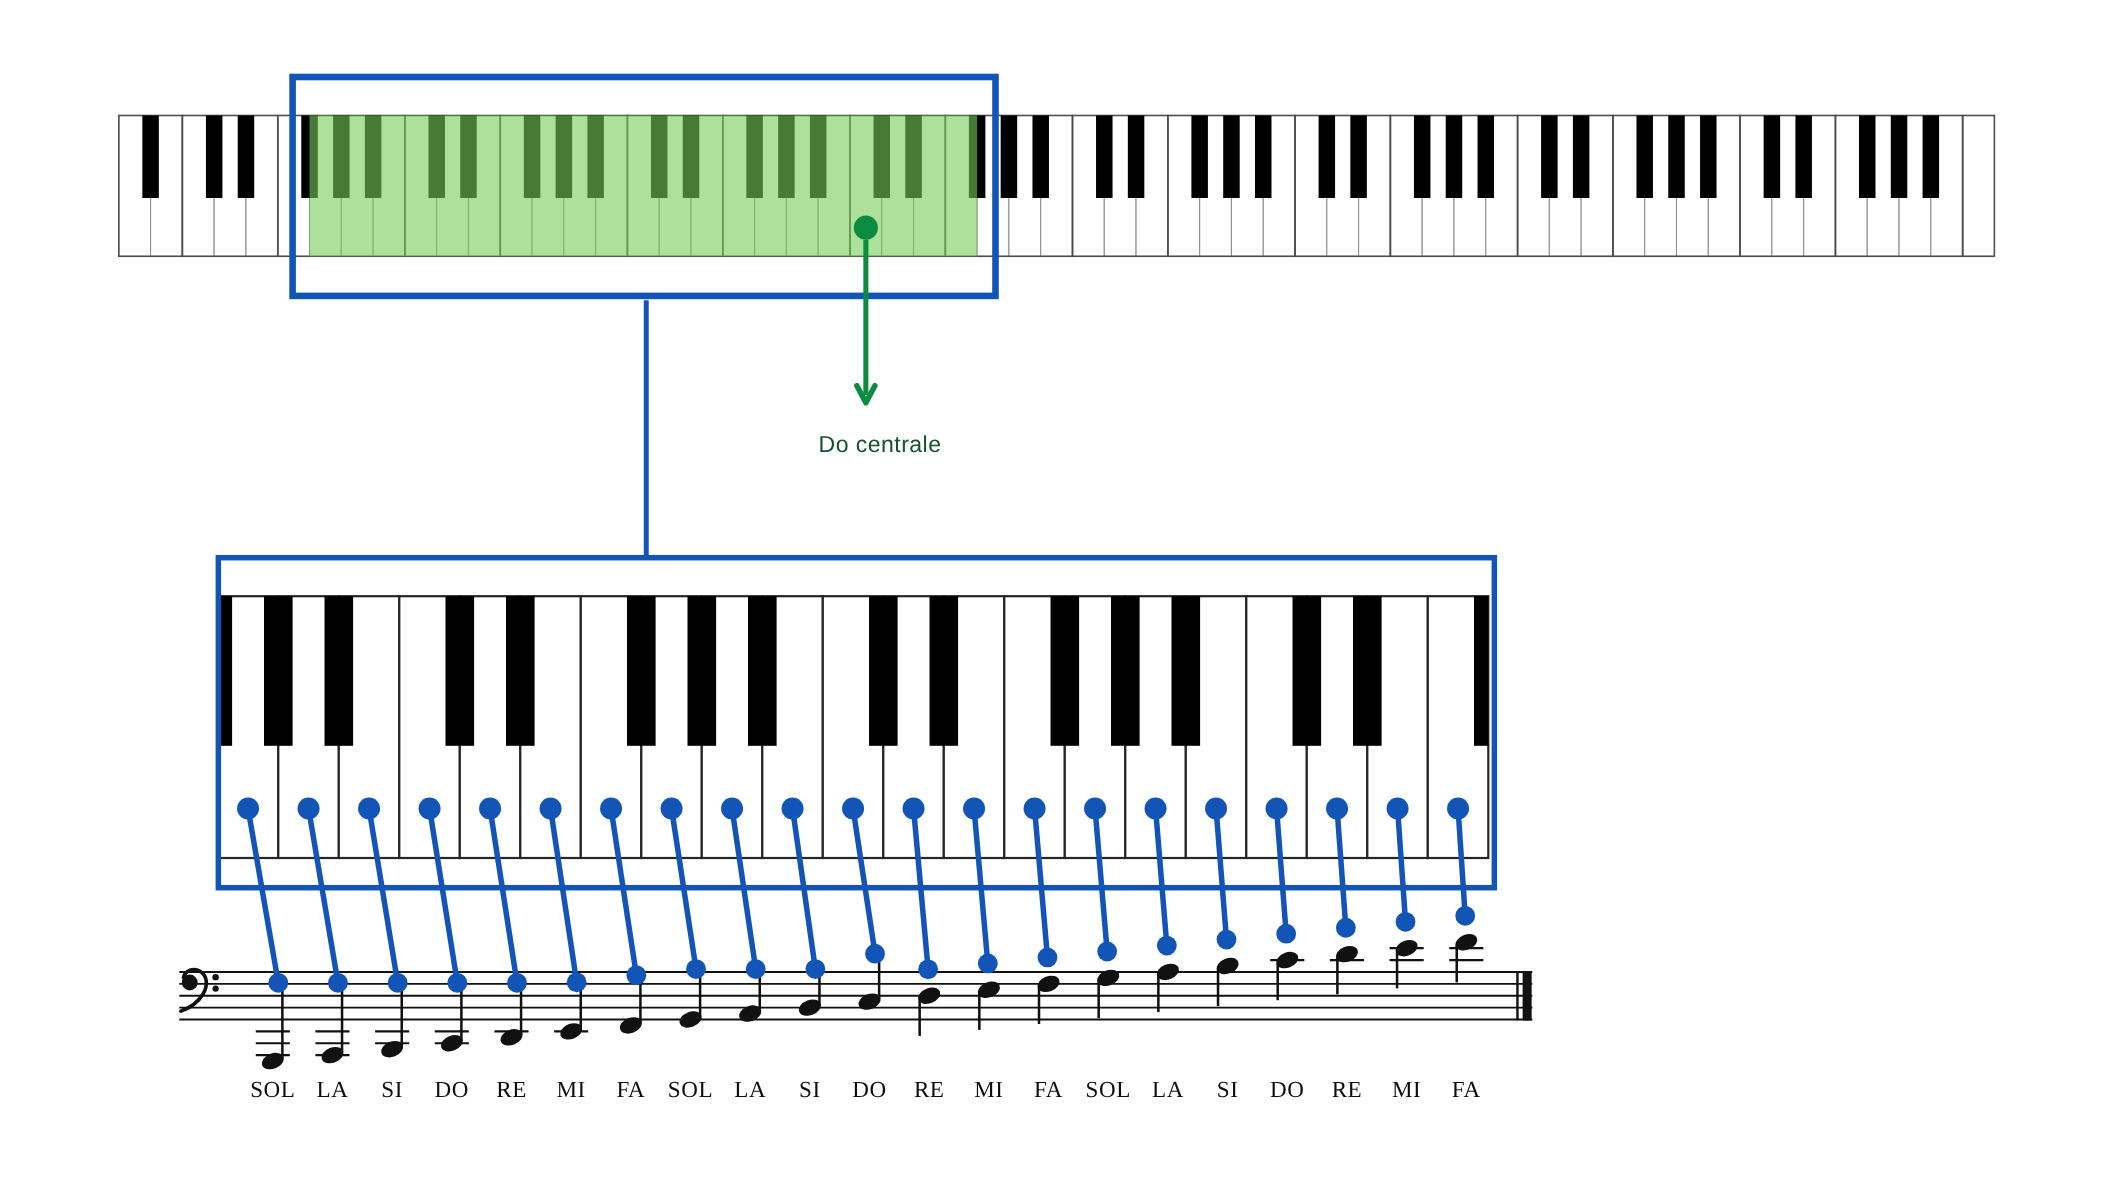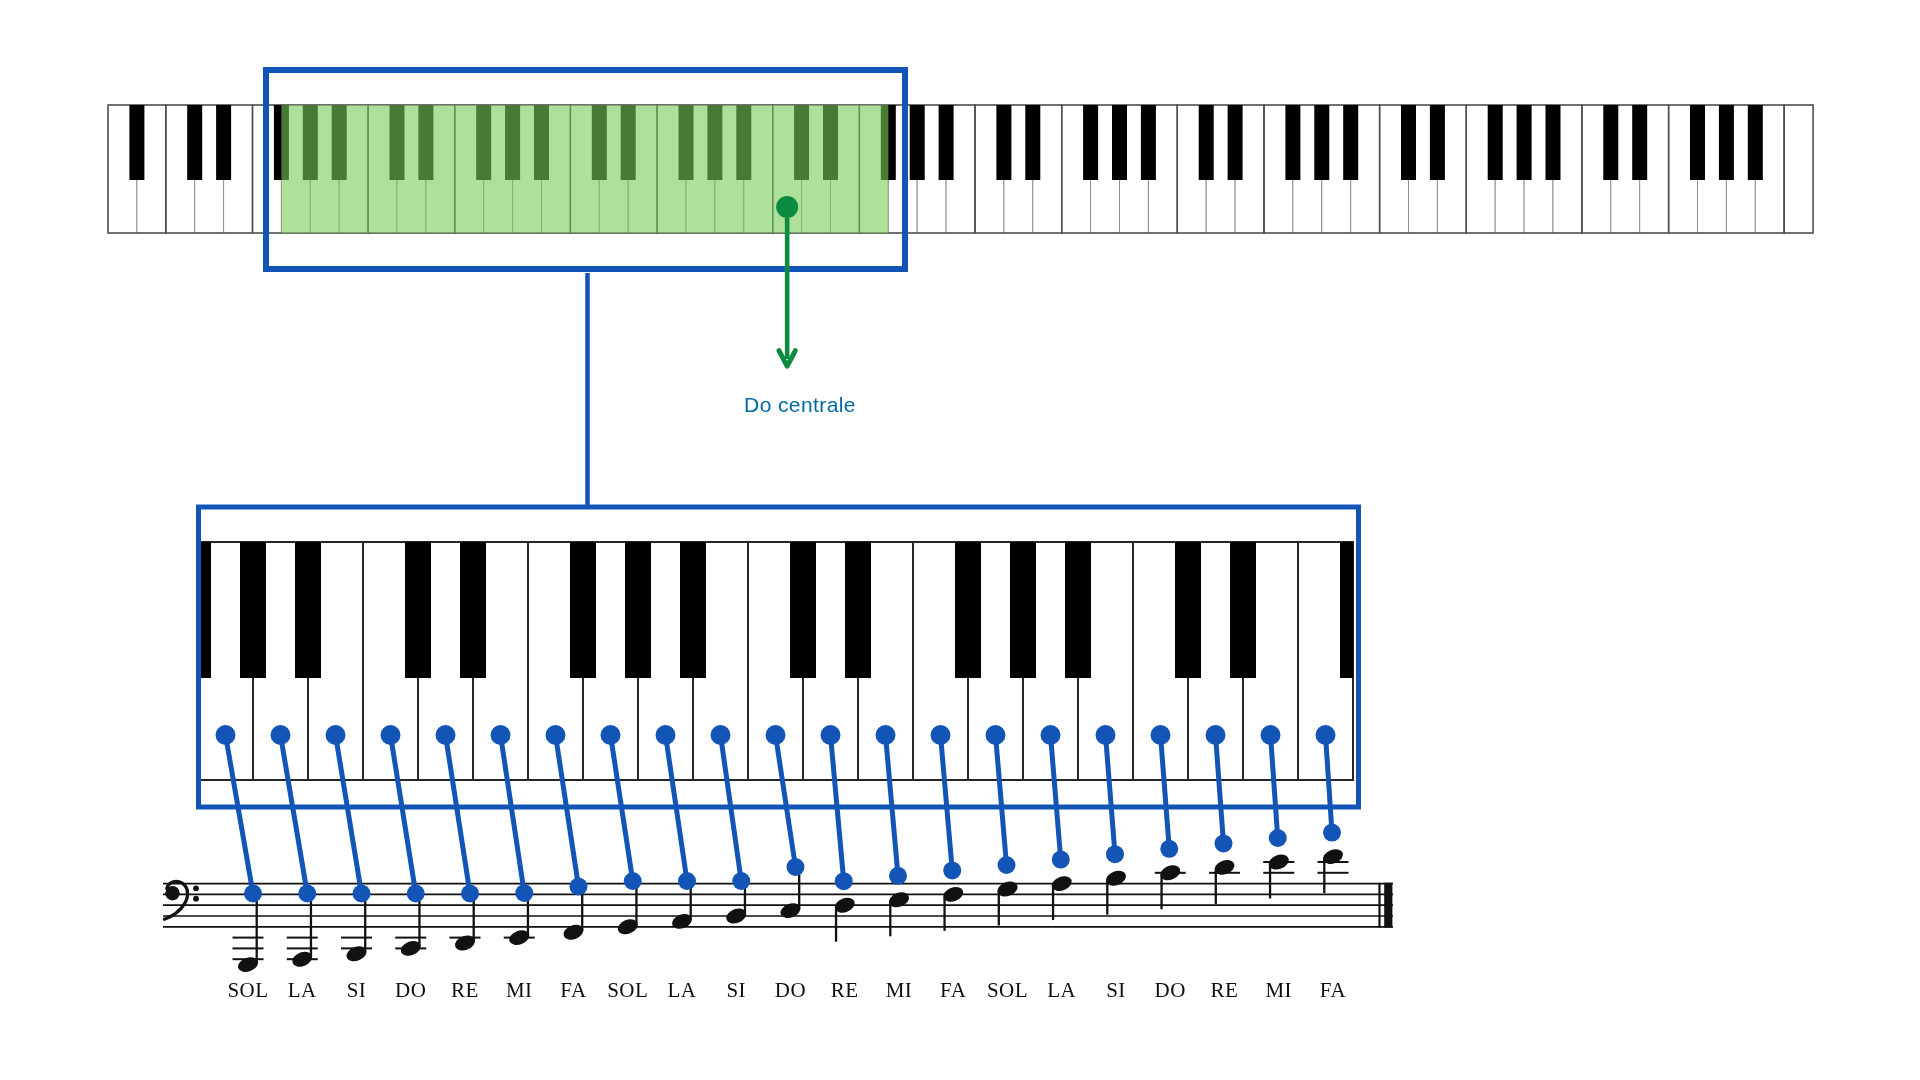--- a/index.html
+++ b/index.html
@@ -1,20 +1,20 @@
 <!DOCTYPE html>
 <html><head>
 <meta charset="utf-8">
 <style>
   html,body{margin:0;padding:0;background:#ffffff;}
   .stage{position:relative;width:1920px;height:1080px;background:#ffffff;overflow:hidden;
          font-family:"Liberation Sans",sans-serif;}
   .stage svg{position:absolute;left:0;top:0;}
   .annotation{position:absolute;left:700px;top:393px;width:200px;text-align:center;
-              font-size:21px;letter-spacing:0.4px;color:#0369a1;
+              font-size:21px;letter-spacing:0.4px;color:#14532d;
               font-family:"Liberation Sans",sans-serif;}
   text.note-label{font-family:"Liberation Serif",serif;font-size:21px;fill:#0e0e0e;letter-spacing:0.5px;}
 </style>
 </head>
 <body>
 
 <div class="stage">
   <svg id="scene" width="1920" height="1080" viewBox="0 0 1920 1080">
       <g>
         <rect x="108" y="105" width="28.9" height="128" fill="#ffffff" stroke="#8f8f8f" stroke-width="1"></rect>

